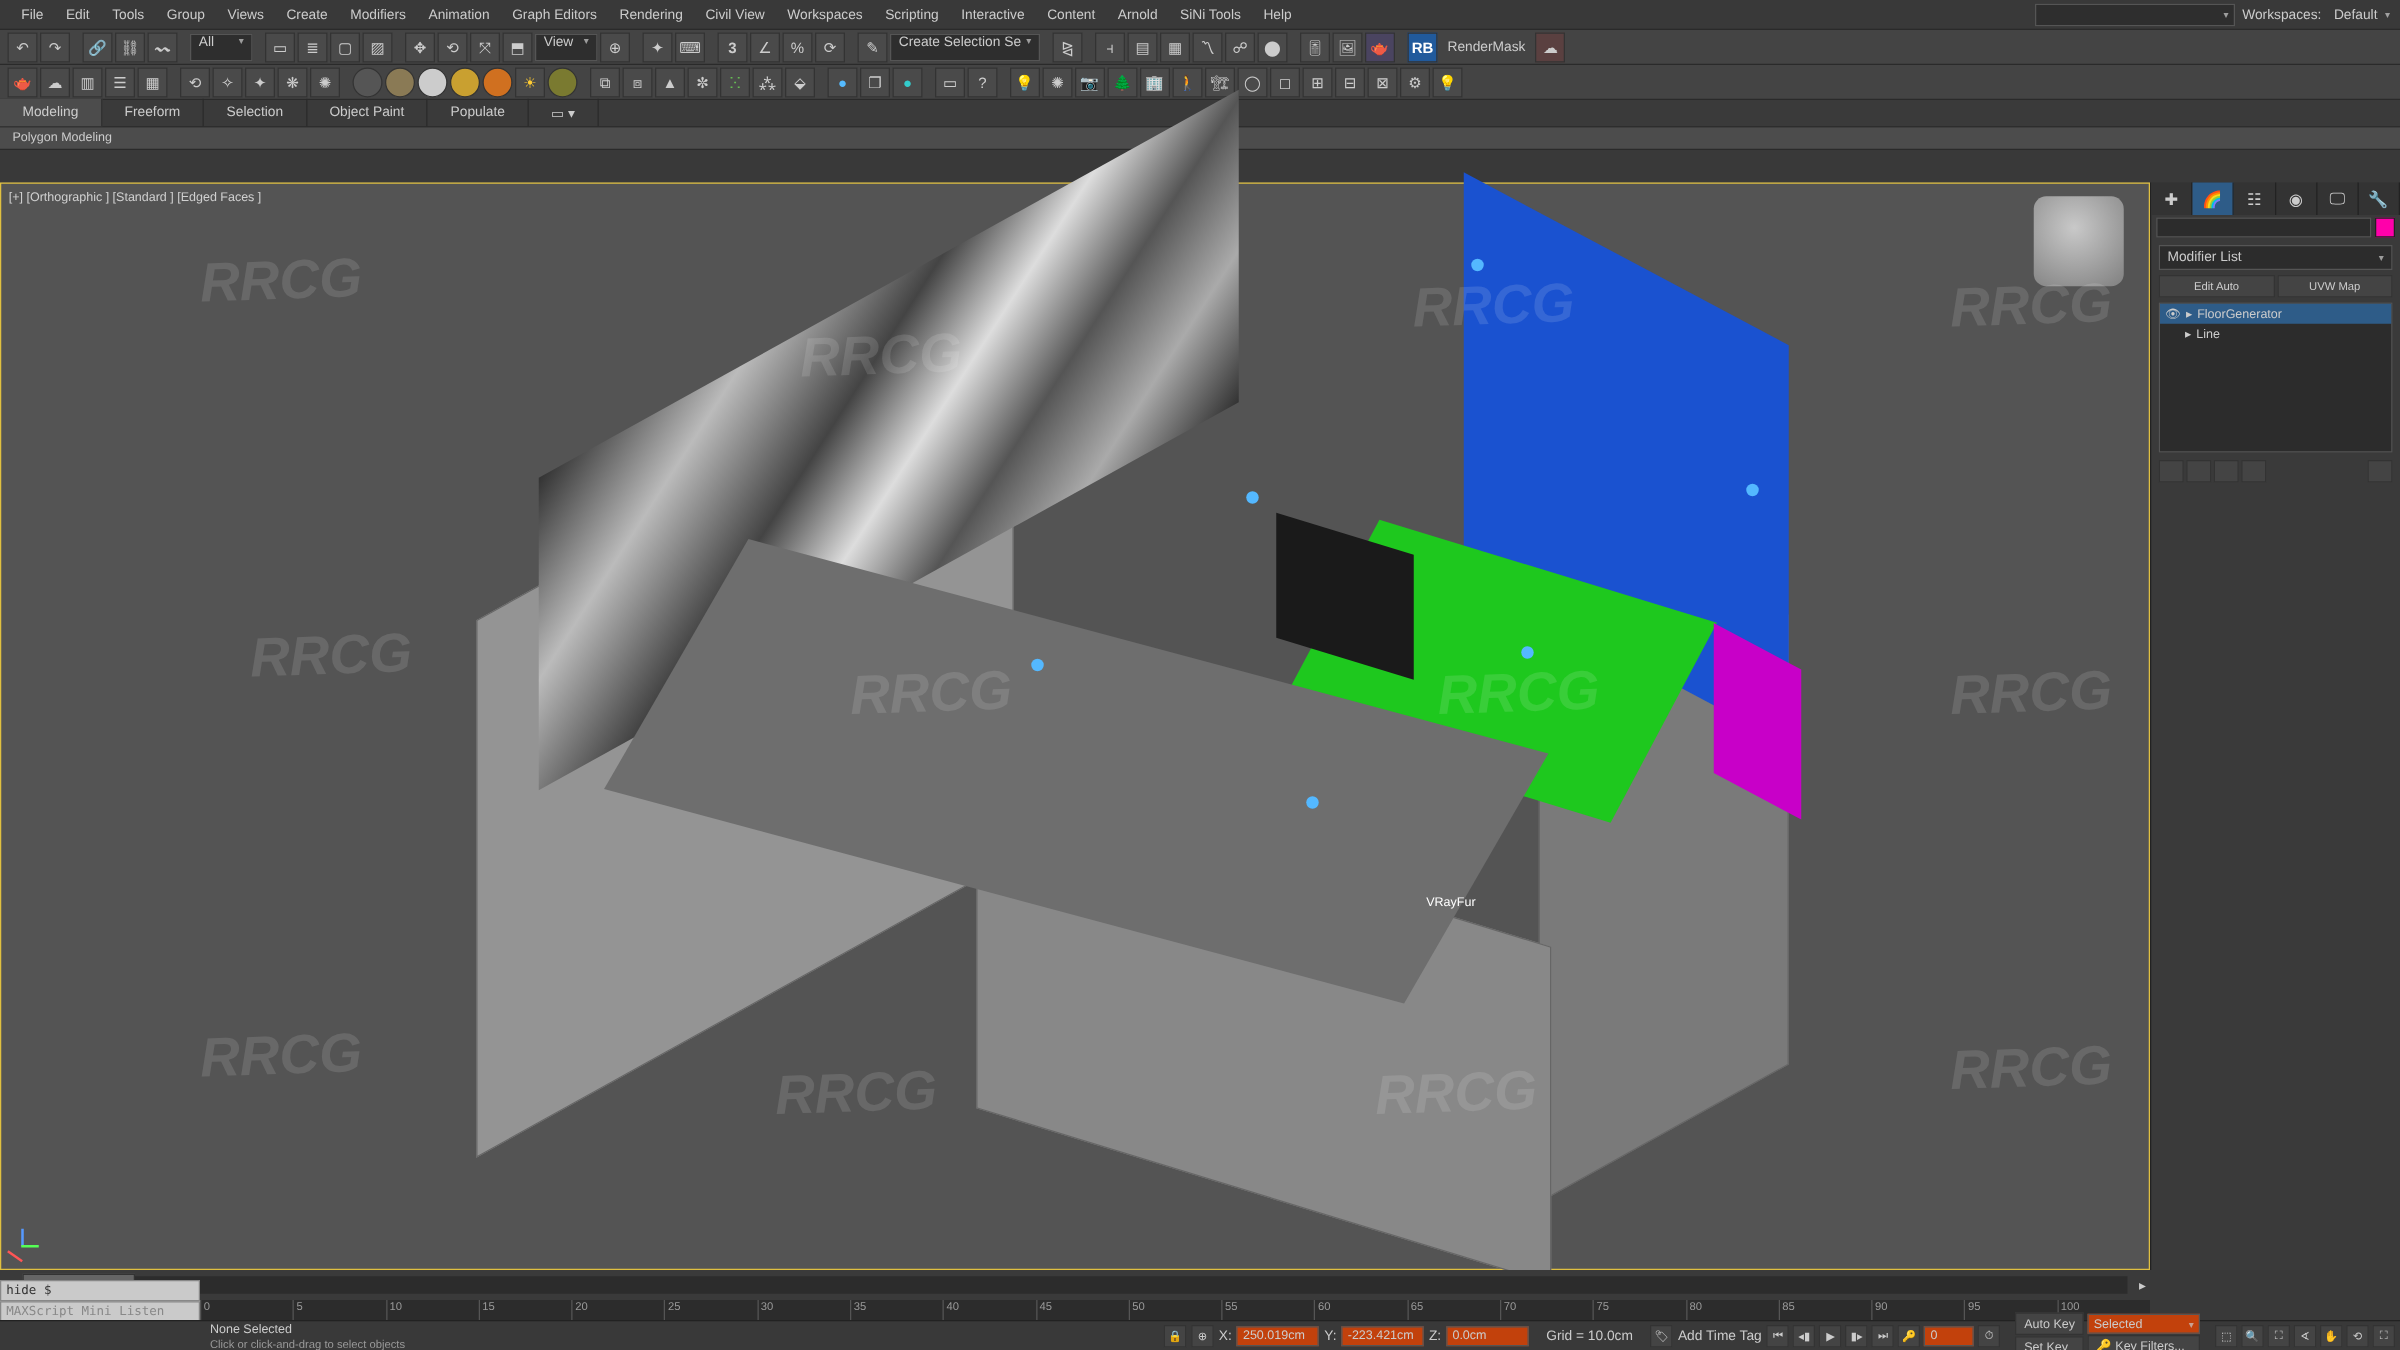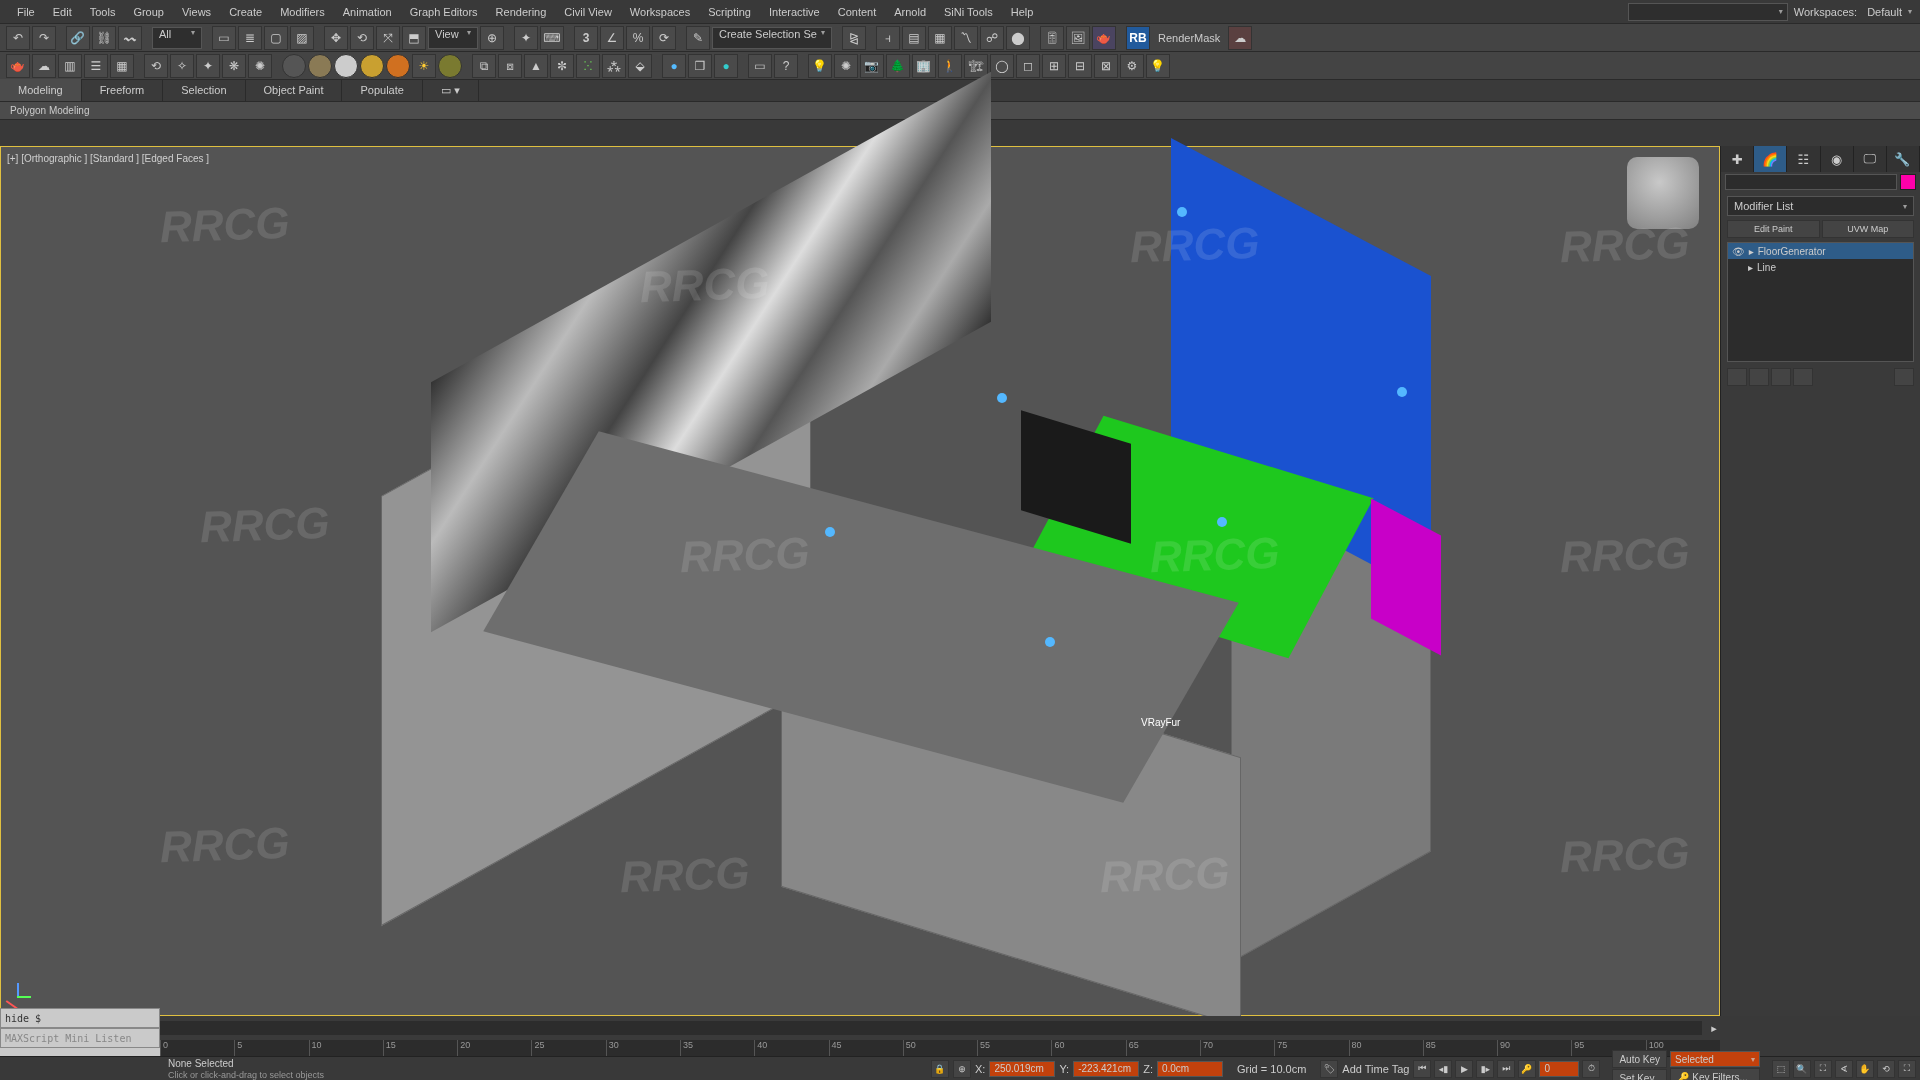--- a/index.html
+++ b/index.html
@@ -72,21 +72,21 @@
 .tl-slider { flex: 1; height: 14px; background: #2c2c2c; position: relative; margin: 0 6px; }
 .tl-thumb { position: absolute; left: 0; top: -2px; width: 90px; height: 18px; background: #656565; border: 1px solid #333; display: flex; align-items: center; justify-content: center; font-size: 9px; }
 .time-ruler { position: absolute; left: 0; right: 200px; bottom: 24px; height: 16px; background: #2c2c2c; display: flex; color: #999; font-size: 9px; overflow:hidden; padding-left:160px;}
 .tick { flex: 1; border-left: 1px solid #555; padding-left: 2px; }
 .statusbar { position: absolute; left: 0; right: 0; bottom: 0; height: 24px; background: #393939; display: flex; align-items: center; gap: 4px; padding: 0 4px; border-top: 1px solid #222; }
 .status-text { font-size: 10px; }
 .coord-box { height: 16px; background: #c2410c; border: 1px solid #555; padding: 0 4px; display: flex; align-items: center; font-size: 10px; min-width: 66px; }
 .sb-right { margin-left: auto; display: flex; align-items: center; gap: 3px; }
 .sb-btn { width: 18px; height: 18px; background: #444; border: 1px solid #333; display:flex;align-items:center;justify-content:center;font-size:9px;}
 .sb-labelbtn { height: 18px; padding: 0 6px; background: #444; border: 1px solid #333; display:flex;align-items:center;font-size:10px;}
-.script-col { position:absolute; left:0; bottom:24px; width:160px; height:48px; background:#cacaca; display:flex;flex-direction:column;}
+.script-col { position:absolute; left:0; bottom:24px; width:160px; height:32px; background:#cacaca; display:flex;flex-direction:column;}
 .script-col .line{height:20px;border:1px solid #888;padding:2px 4px;font-family:monospace;font-size:10px;color:#333;display:flex;align-items:center;}
 
 
 .wm { position:absolute; color:rgba(255,255,255,0.12); font-size:44px; font-weight:bold; font-style:italic; pointer-events:none; transform:rotate(-2deg);}
 </style>
 </head>
 <body>
 
 <div class="menubar">
   <div class="menu-item">File</div>
@@ -279,21 +279,21 @@
     </div>
     <div class="name-row">
       <div class="name-input"></div>
       <div class="color-swatch"></div>
     </div>
     <div class="mod-select">
       <span>Modifier List</span>
         <span class="chev">▾</span>
     </div>
     <div class="mod-btns">
-      <div class="mod-btn">Edit Paint</div>
+      <div class="mod-btn">Edit Auto</div>
       <div class="mod-btn">UVW Map</div>
     </div>
     <div class="stack">
       <div class="stack-item sel">
           <span>👁</span>
           <span>▸</span>
           <span>FloorGenerator</span>
         </div>
       <div class="stack-item">
           <span style="width:12px"></span>

